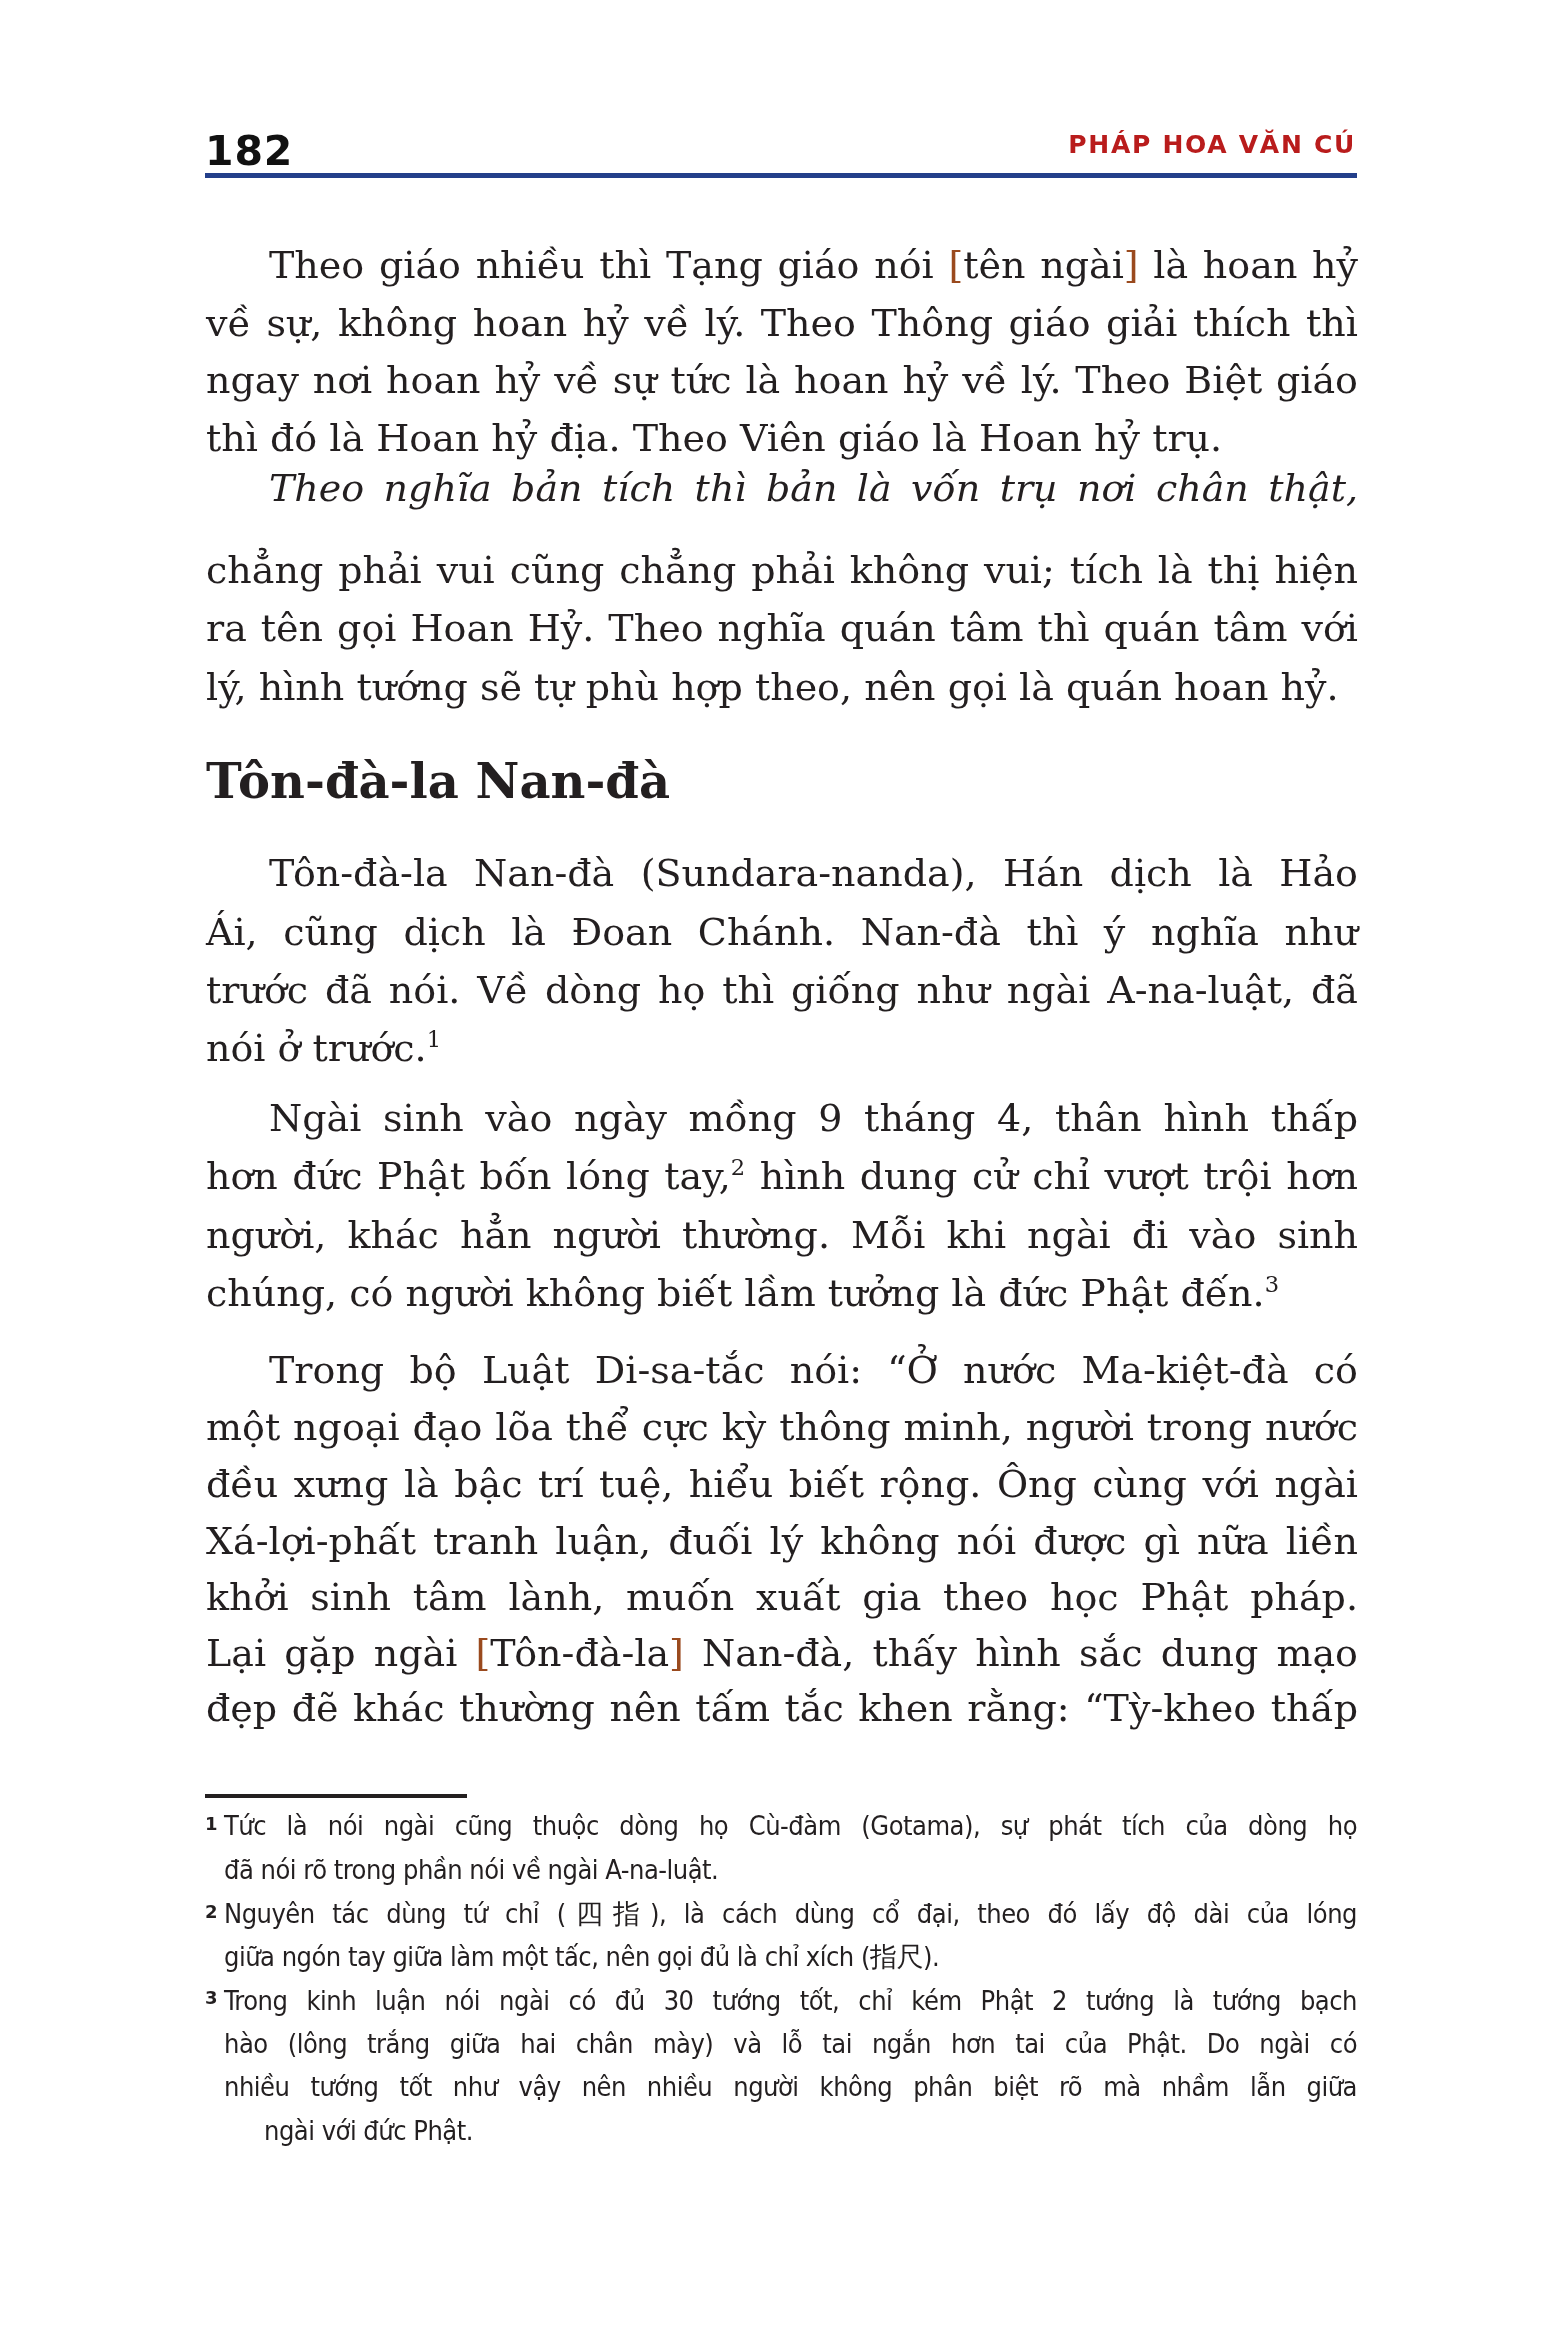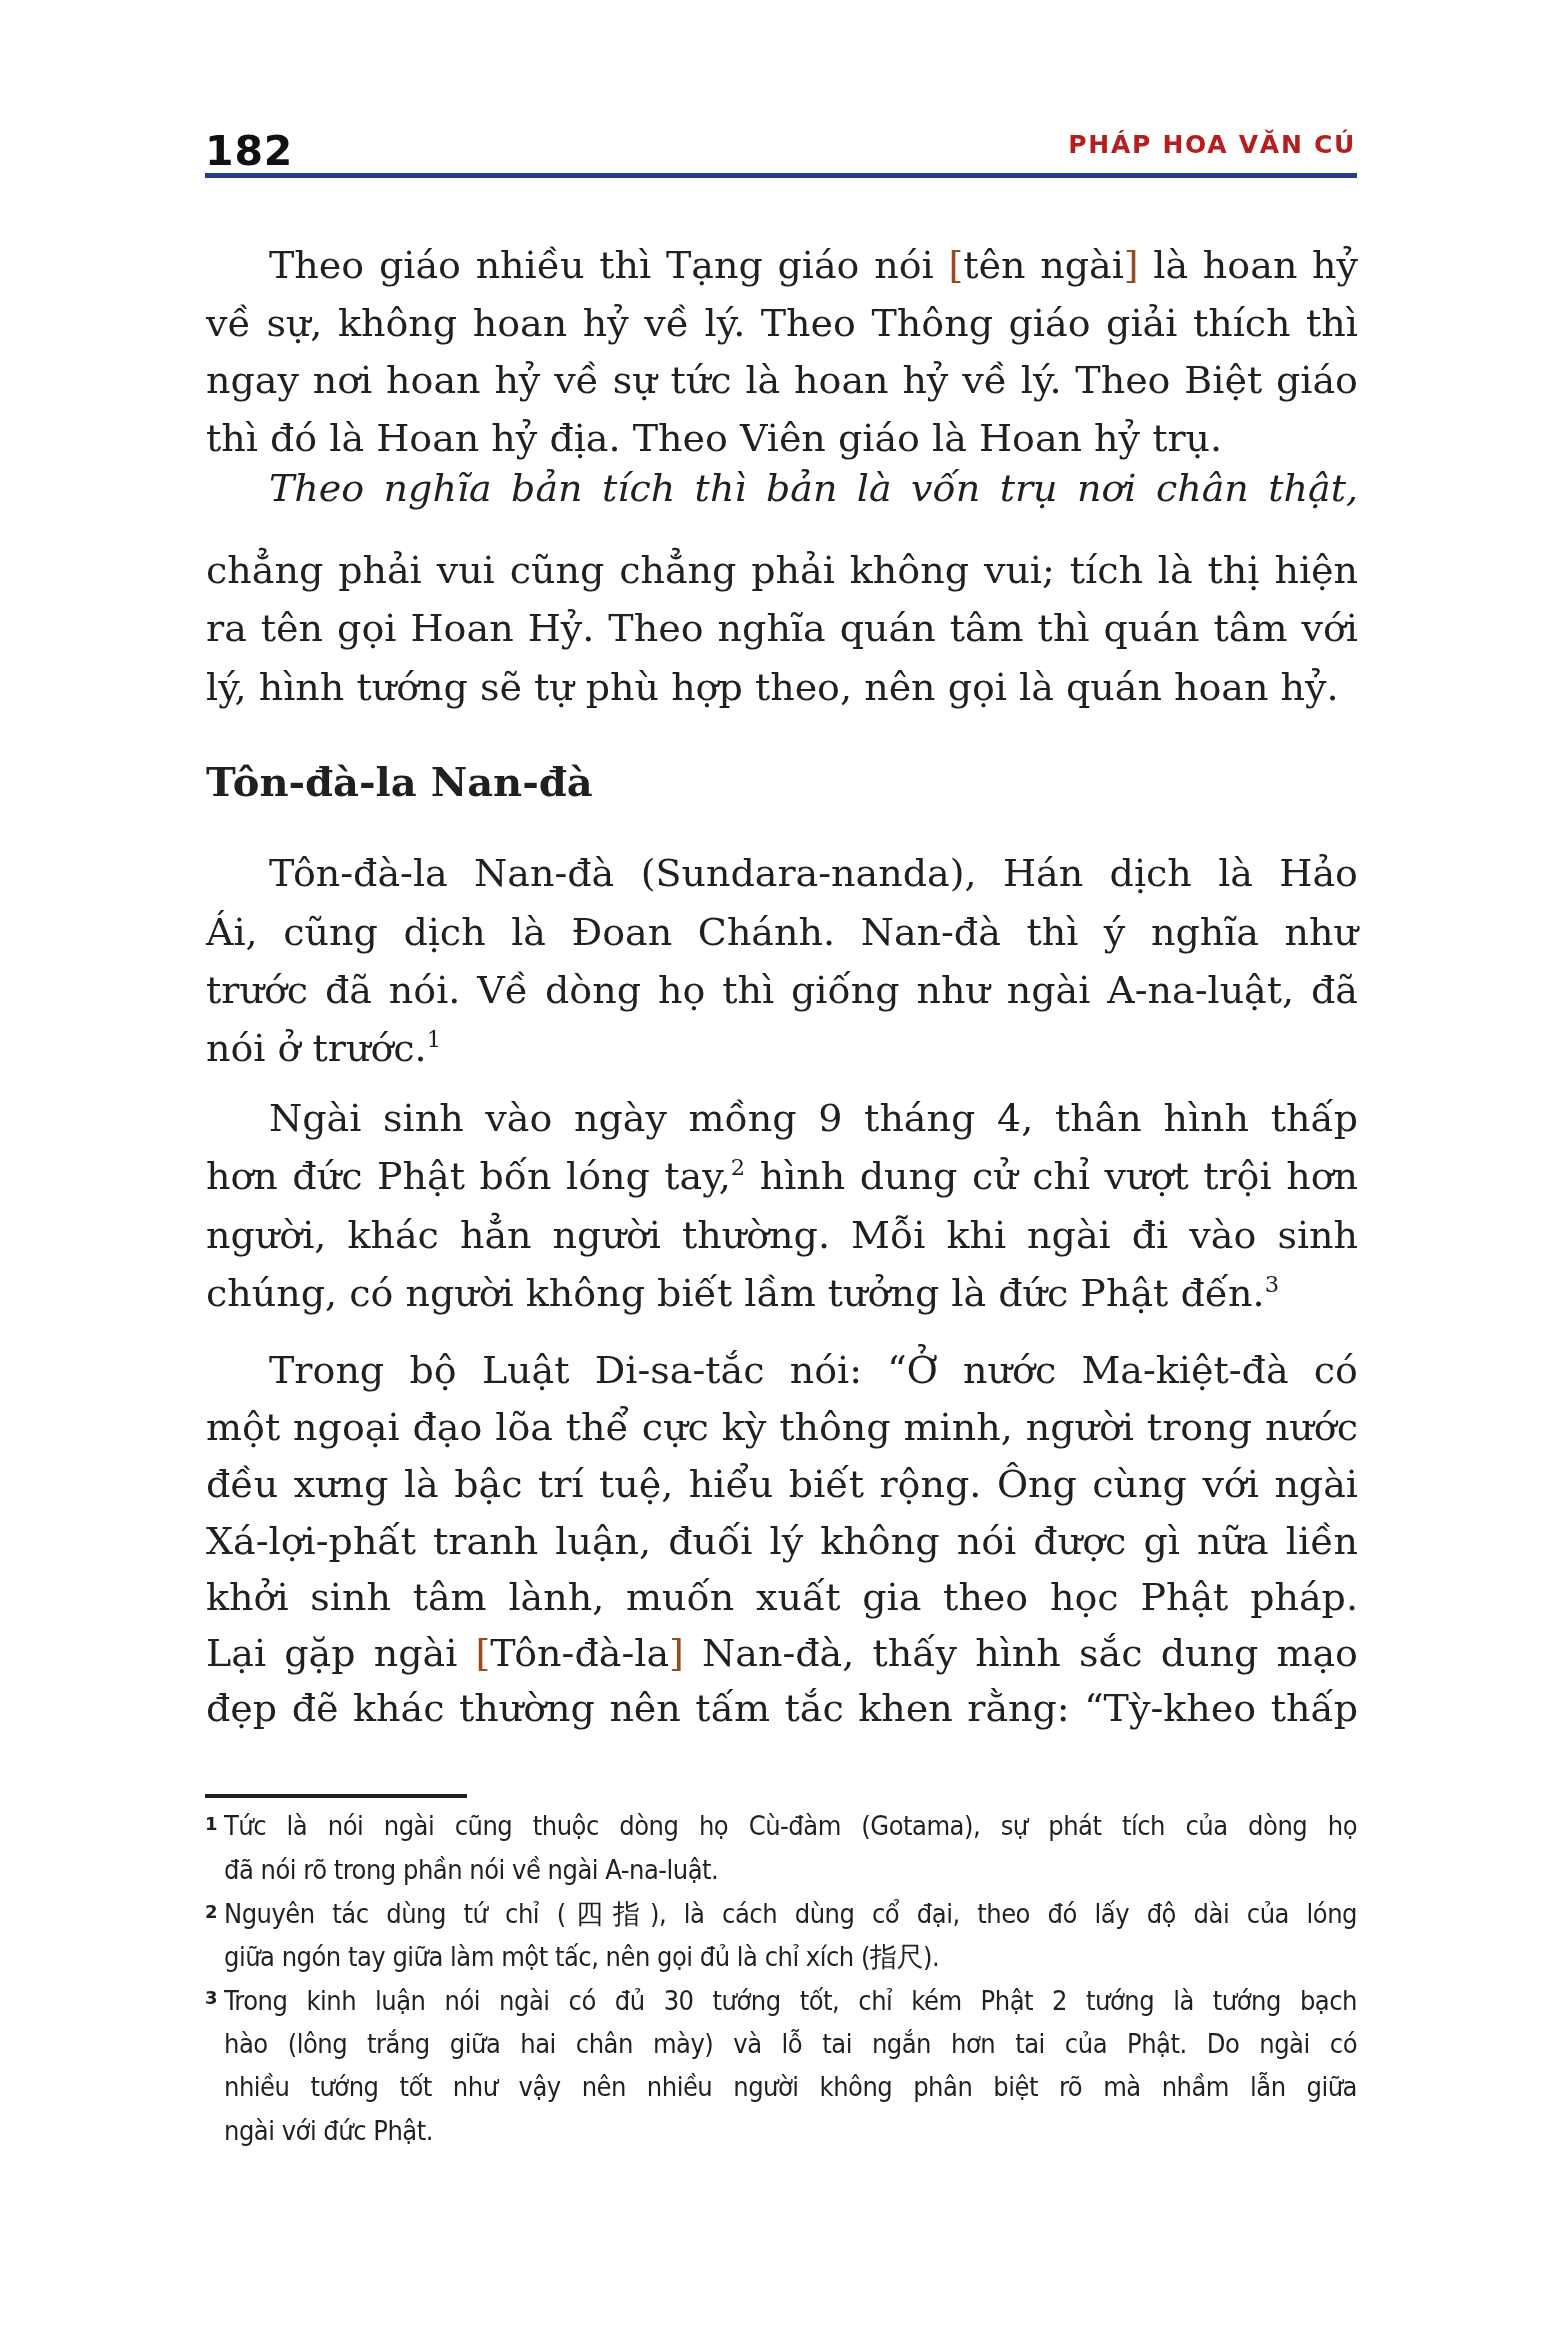--- a/index.html
+++ b/index.html
@@ -4,21 +4,21 @@
 <style>
   html, body { margin:0; padding:0; background:#ffffff; }
   body { width:1561px; height:2342px; position:relative; overflow:hidden; color:#231f20; }
   .header-num { position:absolute; left:205px; top:127px; font-family:"DejaVu Sans", sans-serif; font-weight:bold; font-size:41px; color:#111; letter-spacing:0.9px; }
   .header-title { position:absolute; right:205px; top:130px; font-family:"DejaVu Sans", sans-serif; font-weight:bold; font-size:25px; color:#b91c1c; letter-spacing:1.7px; }
   .header-rule { position:absolute; left:205px; width:1152px; top:173px; height:5.2px; background:#233f8a; }
   .body { position:absolute; left:206px; width:1152px; top:0; font-family:"DejaVu Serif", serif; font-size:38px; color:#231f20; }
   .line { position:absolute; left:0; width:1152px; height:57px; white-space:nowrap; text-align:justify; text-align-last:justify; line-height:57px; }
   .line.last { text-align-last:left; }
   .line.indent { left:63px; width:1089px; }
-  .heading { position:absolute; left:0; font-weight:bold; font-size:40px; line-height:57px; white-space:nowrap; }
+  .heading { position:absolute; left:0; font-weight:bold; font-size:48px; line-height:57px; white-space:nowrap; }
   .bracket { color:#9a4a1e; }
   sup.fn { font-size:22.6px; vertical-align:super; line-height:0; }
   .fn-rule { position:absolute; left:205px; width:262px; top:1794px; height:3.5px; background:#231f20; }
   .footnotes { position:absolute; left:205px; width:1152px; top:0; font-family:"DejaVu Sans", sans-serif; font-size:27px; color:#231f20; }
   .fline { position:absolute; left:19px; width:1133px; height:43px; line-height:43px; white-space:nowrap; text-align:justify; text-align-last:justify; font-stretch:condensed; letter-spacing:-0.5px; }
   .fline.last { text-align-last:left; }
   .fnum { position:absolute; left:0; font-size:18px; font-weight:bold; line-height:35px; }
 </style>
 </head>
 <body>
@@ -71,16 +71,16 @@
   <div>
     <span class="fnum" style="top:1894px;">2</span>
     <div class="fline" style="top:1892px;">Nguyên tác dùng tứ chỉ (四指), là cách dùng cổ đại, theo đó lấy độ dài của lóng</div>
     <div class="fline last" style="top:1935px;">giữa ngón tay giữa làm một tấc, nên gọi đủ là chỉ xích (指尺).</div>
   </div>
   <div>
     <span class="fnum" style="top:1980px;">3</span>
     <div class="fline" style="top:1979px;">Trong kinh luận nói ngài có đủ 30 tướng tốt, chỉ kém Phật 2 tướng là tướng bạch</div>
     <div class="fline" style="top:2022px;">hào (lông trắng giữa hai chân mày) và lỗ tai ngắn hơn tai của Phật. Do ngài có</div>
     <div class="fline" style="top:2065px;">nhiều tướng tốt như vậy nên nhiều người không phân biệt rõ mà nhầm lẫn giữa</div>
-    <div class="fline last" style="top:2109px;">ngài với đức Phật.</div>
+    <div class="fline last" style="top:2109px;margin-left:40px;">ngài với đức Phật.</div>
   </div>
 </div>
 
 
 </body></html>

